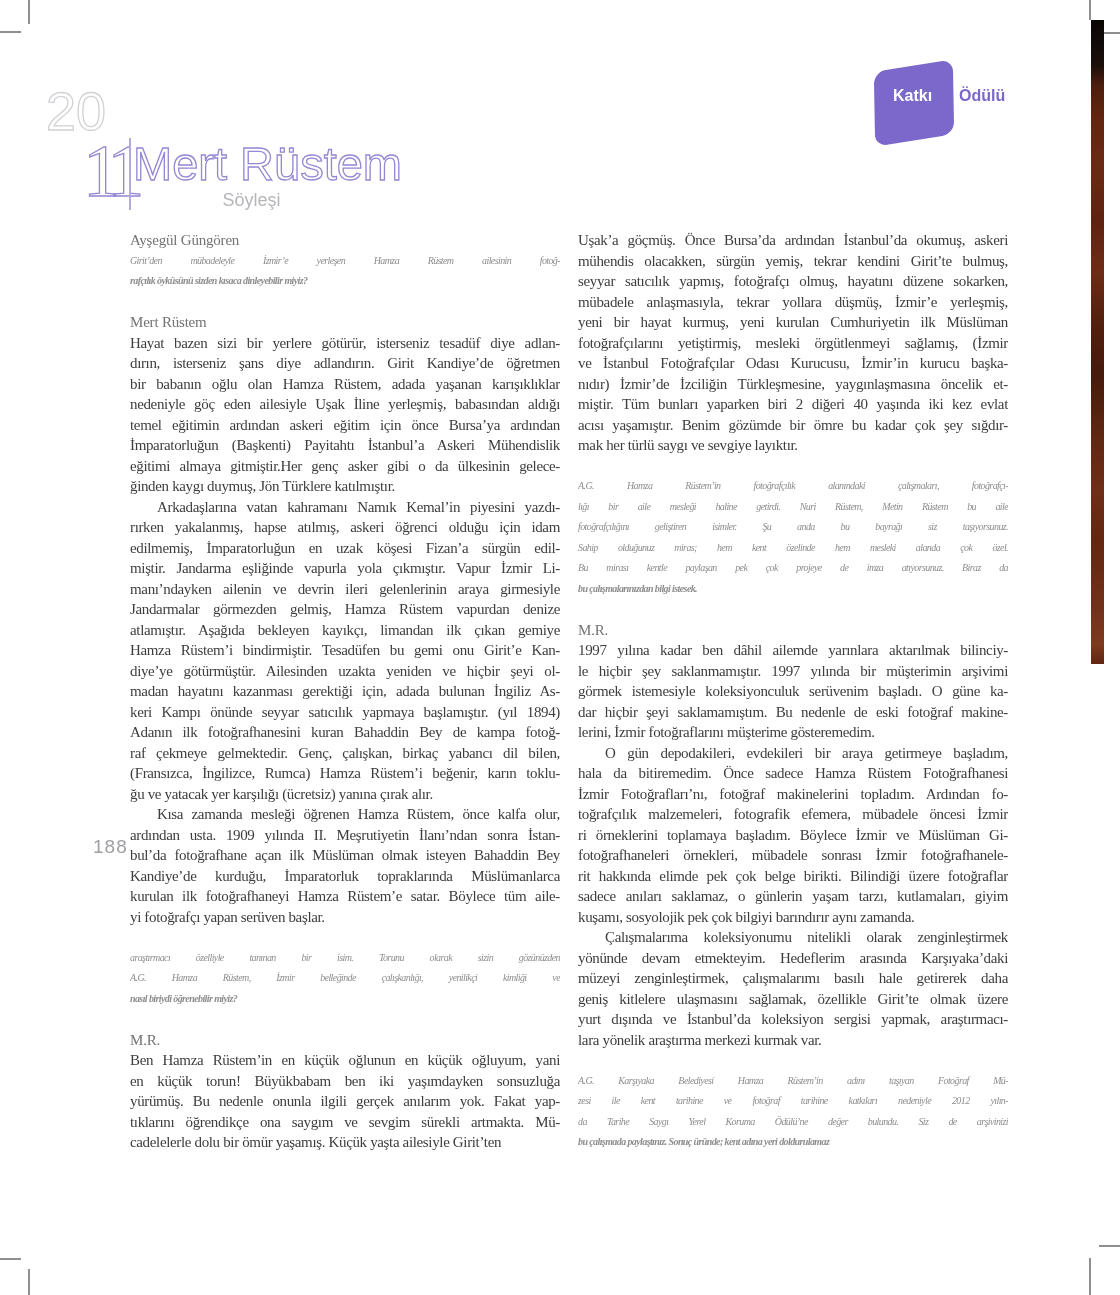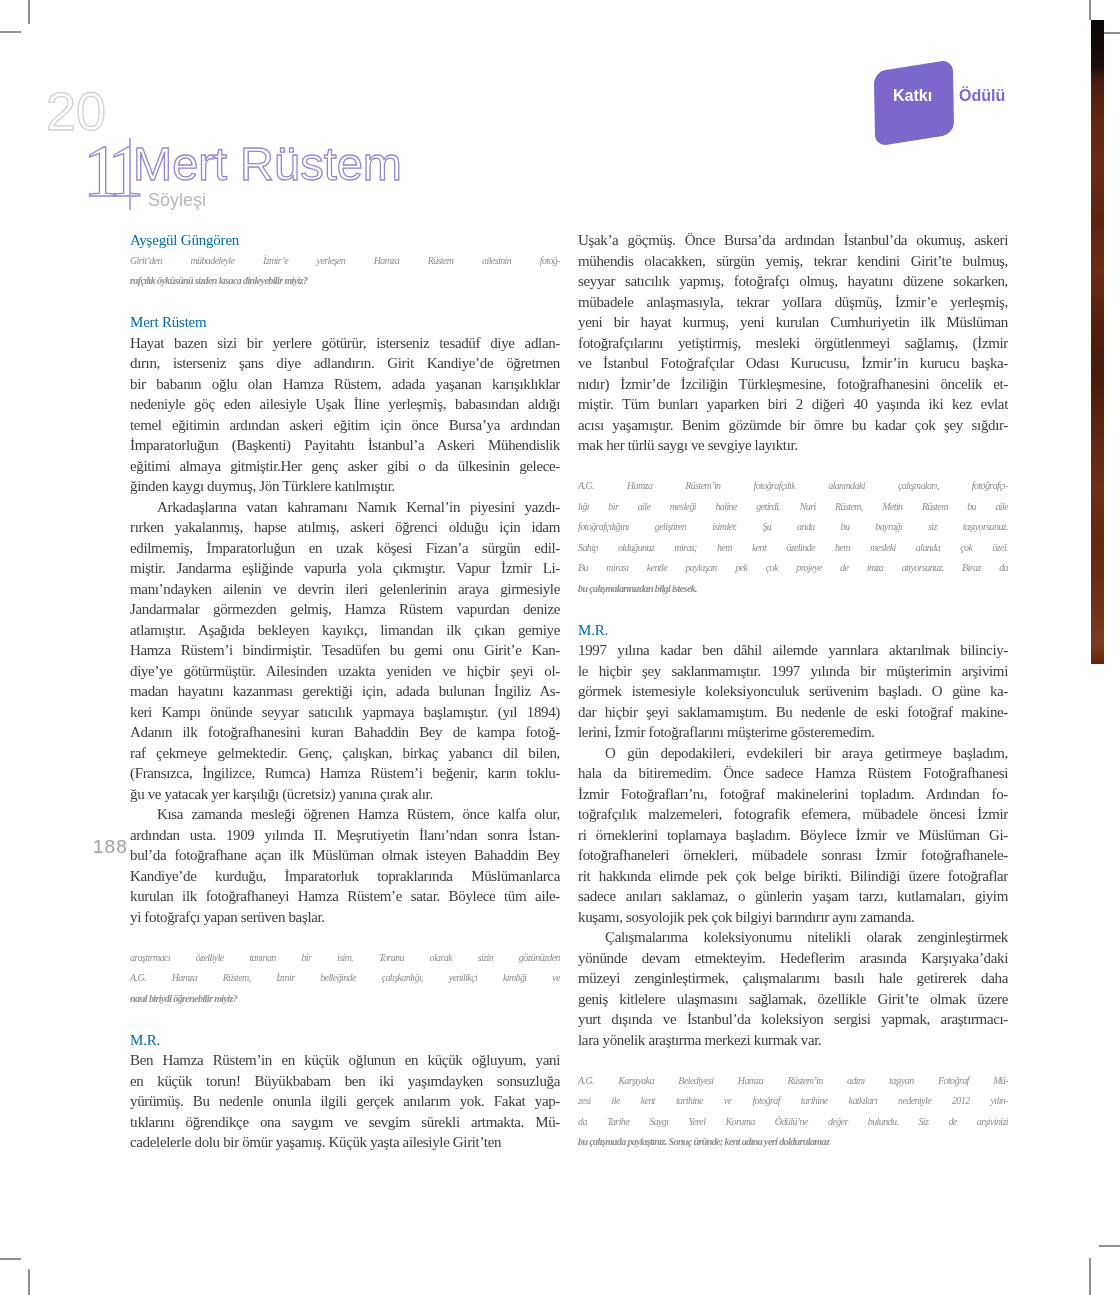--- a/index.html
+++ b/index.html
@@ -17,21 +17,21 @@
       #5c2511 63%,#6f2e17 73%,#64270f 81%,#71301a 91%,#7c3a1f 97%,#602610 100%);}
 
   
   .year20{left:46px;top:74px;font-family:"Liberation Sans",sans-serif;font-size:54px;
           line-height:74px;color:#d4d4d8;}
   .year11{left:83px;top:134px;font-family:Liberation Serif, serif;font-size:74px;
           line-height:74px;color:#9487d4;letter-spacing:-10px;}
   .year-divider{left:129px;top:138px;width:2px;height:72px;background:#b3a9e0;}
   .page-title{left:133px;top:138px;font-family:"Liberation Sans",sans-serif;font-size:47px;
           line-height:52px;color:#9487d4;letter-spacing:0px;}
-  .page-subtitle{left:148px;top:190px;width:237px;text-align:left;
+  .page-subtitle{left:133px;top:190px;width:237px;text-align:center;
           font-family:"Liberation Sans",sans-serif;font-size:18px;color:#b6b6ba;}
   @supports (-webkit-text-stroke: 1px red){
     .year20{color:transparent;-webkit-text-stroke:1.3px #d2d2d6;}
     .year11{color:transparent;-webkit-text-stroke:1.3px #9487d4;}
     .page-title{color:transparent;-webkit-text-stroke:1.3px #9487d4;}
   }
 
   
   .badge-shape{left:874px;top:66px;width:80px;height:74px;background:#7b68ca;
           border-radius:12px;transform:rotate(-9deg) skewX(-8deg);}
@@ -43,21 +43,21 @@
   
   .page-num{left:58px;top:836px;font-family:"Liberation Sans",sans-serif;font-size:19px;
           color:#9fa0a3;letter-spacing:1px;margin-left:35px;}
 
   
   .col{position:absolute;top:230px;width:430px;}
   .col-left{left:130px;}
   .col-right{left:578px;}
   .block{margin:0;}
   .block.gap{margin-top:20.5px;}
-  .speaker{font-size:15px;line-height:20.5px;color:#0369a1;letter-spacing:-0.2px;}
+  .speaker{font-size:15px;line-height:20.5px;color:#737373;letter-spacing:-0.2px;}
   .aline{font-size:15px;line-height:20.5px;color:#3d3d3d;letter-spacing:-0.35px;
          white-space:nowrap;overflow:hidden;text-align:justify;text-align-last:justify;}
   .aline.last{text-align-last:left;}
   .qline{font-size:10px;line-height:20.5px;color:#8d8d90;font-style:italic;
          letter-spacing:-0.6px;white-space:nowrap;overflow:hidden;
          text-align:justify;text-align-last:justify;}
   .qline.last{text-align-last:left;font-weight:bold;}
   .indent-first{text-indent:27px;}
 </style>
 </head>
@@ -144,21 +144,21 @@
   </div>
 <div class="col col-right" id="col-right">
     <div class="block">
       <div class="aline">Uşak’a göçmüş. Önce Bursa’da ardından İstanbul’da okumuş, askeri</div>
       <div class="aline">mühendis olacakken, sürgün yemiş, tekrar kendini Girit’te bulmuş,</div>
       <div class="aline">seyyar satıcılık yapmış, fotoğrafçı olmuş, hayatını düzene sokarken,</div>
       <div class="aline">mübadele anlaşmasıyla, tekrar yollara düşmüş, İzmir’e yerleşmiş,</div>
       <div class="aline">yeni bir hayat kurmuş, yeni kurulan Cumhuriyetin ilk Müslüman</div>
       <div class="aline">fotoğrafçılarını yetiştirmiş, mesleki örgütlenmeyi sağlamış, (İzmir</div>
       <div class="aline">ve İstanbul Fotoğrafçılar Odası Kurucusu, İzmir’in kurucu başka-</div>
-      <div class="aline">nıdır) İzmir’de İzciliğin Türkleşmesine, fotoğrafhanesini öncelik et-</div>
+      <div class="aline">nıdır) İzmir’de İzciliğin Türkleşmesine, yaygınlaşmasına öncelik et-</div>
       <div class="aline">miştir. Tüm bunları yaparken biri 2 diğeri 40 yaşında iki kez evlat</div>
       <div class="aline">acısı yaşamıştır. Benim gözümde bir ömre bu kadar çok şey sığdır-</div>
       <div class="aline last">mak her türlü saygı ve sevgiye layıktır.</div>
     </div>
     <div class="block gap">
       <div class="qline">A.G. Hamza Rüstem’in fotoğrafçılık alanındaki çalışmaları, fotoğrafçı-</div>
       <div class="qline">lığı bir aile mesleği haline getirdi. Nuri Rüstem, Metin Rüstem bu aile</div>
       <div class="qline">fotoğrafçılığını geliştiren isimler. Şu anda bu bayrağı siz taşıyorsunuz.</div>
       <div class="qline">Sahip olduğunuz miras; hem kent özelinde hem mesleki alanda çok özel.</div>
       <div class="qline">Bu mirası kentle paylaşan pek çok projeye de imza atıyorsunuz. Biraz da</div>

